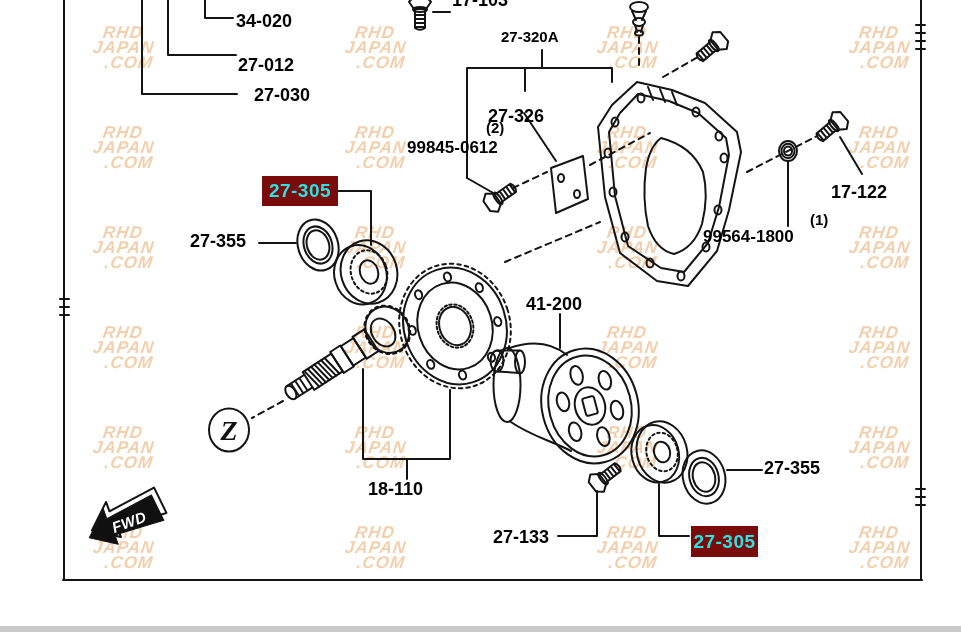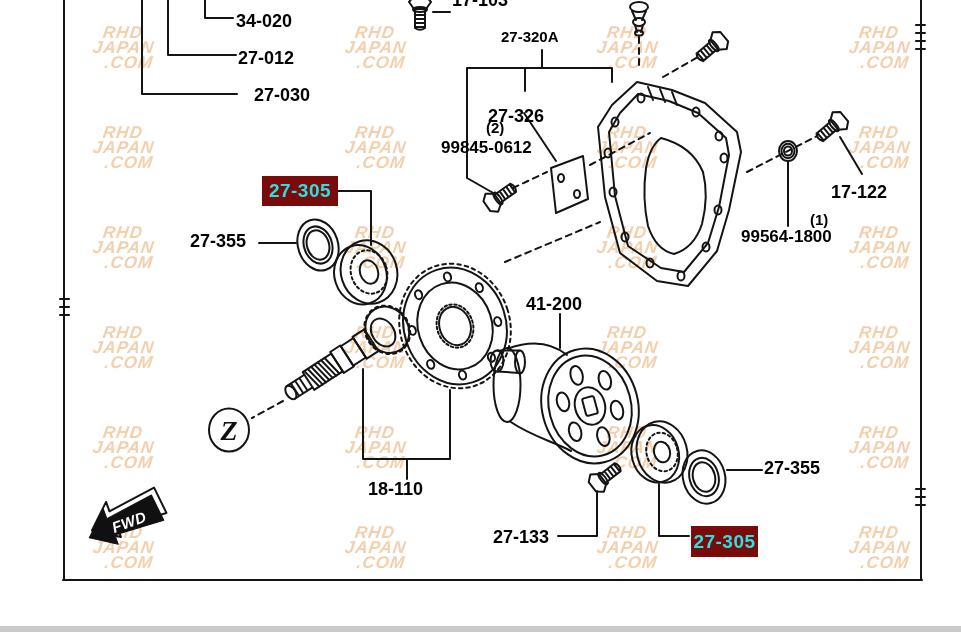--- a/index.html
+++ b/index.html
@@ -354,29 +354,29 @@
 
     <g transform="translate(124,522) rotate(-20)">
       <path d="M-38,3 L-15,-19 L-15,-9 L35,-16 L38,12 L-13,9 L-13,19 Z" transform="translate(5,-6)" stroke-width="1.6"></path>
       <path class="arrowfill" d="M-38,3 L-15,-19 L-15,-9 L35,-16 L38,12 L-13,9 L-13,19 Z"></path>
       <text class="fwd-text" x="-13" y="7">FWD</text>
     </g>
   </svg>
 
   <div class="lbl" style="left:452px;top:-10px">17-103</div>
   <div class="lbl" style="left:236px;top:11px">34-020</div>
-  <div class="lbl" style="left:238px;top:48px">27-012</div>
+  <div class="lbl" style="left:238px;top:55px">27-012</div>
   <div class="lbl" style="left:254px;top:85px">27-030</div>
   <div class="lbl lg" style="left:501px;top:28px">27-320A</div>
   <div class="lbl" style="left:488px;top:106px">27-326</div>
   <div class="lbl sm" style="left:486px;top:119px">(2)</div>
-  <div class="lbl md" style="left:441px;top:138px">99845-0612</div>
+  <div class="lbl md" style="left:407px;top:138px">99845-0612</div>
   <div class="lbl" style="left:831px;top:182px">17-122</div>
   <div class="lbl sm" style="left:810px;top:211px">(1)</div>
-  <div class="lbl md" style="left:741px;top:227px">99564-1800</div>
+  <div class="lbl md" style="left:703px;top:227px">99564-1800</div>
   <div class="lbl" style="left:190px;top:231px">27-355</div>
   <div class="lbl" style="left:526px;top:294px">41-200</div>
   <div class="lbl" style="left:368px;top:479px">18-110</div>
   <div class="lbl" style="left:493px;top:527px">27-133</div>
   <div class="lbl" style="left:764px;top:458px">27-355</div>
 
   <div class="hl" style="left: 262px; top: 176px; width: 76px; height: 30px; background-color: rgb(122, 11, 11); color: rgb(43, 226, 226);">27-305</div>
   <div class="hl" style="left: 691px; top: 526px; width: 67px; height: 31px; background-color: rgb(122, 11, 11); color: rgb(43, 226, 226);">27-305</div>
 </div>
 

